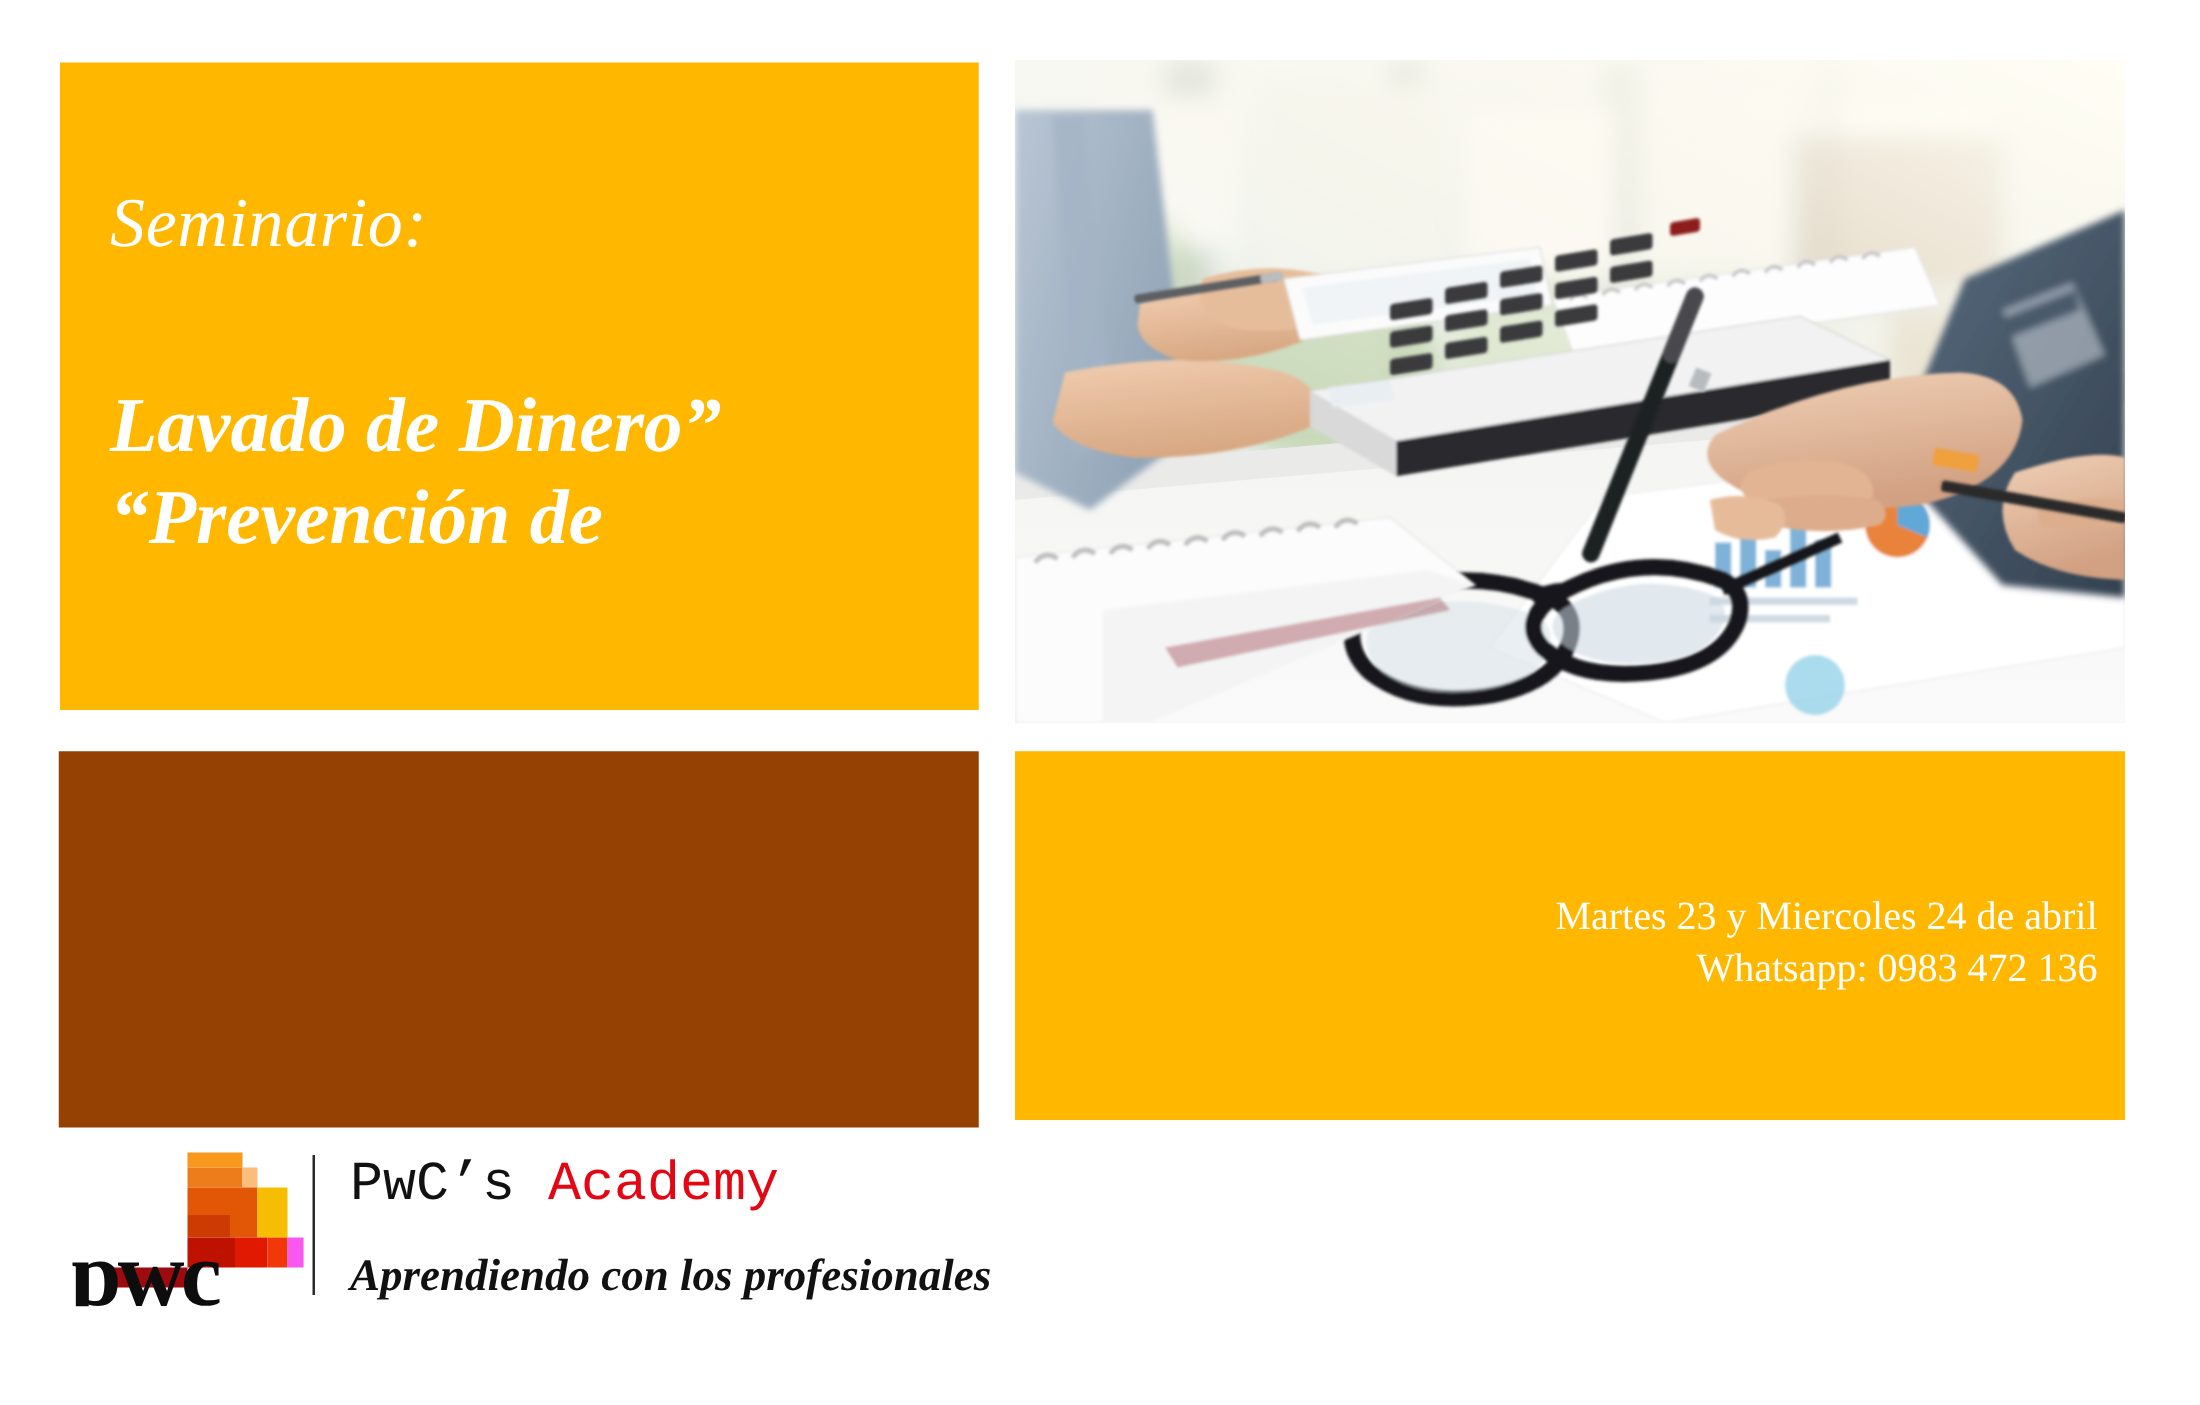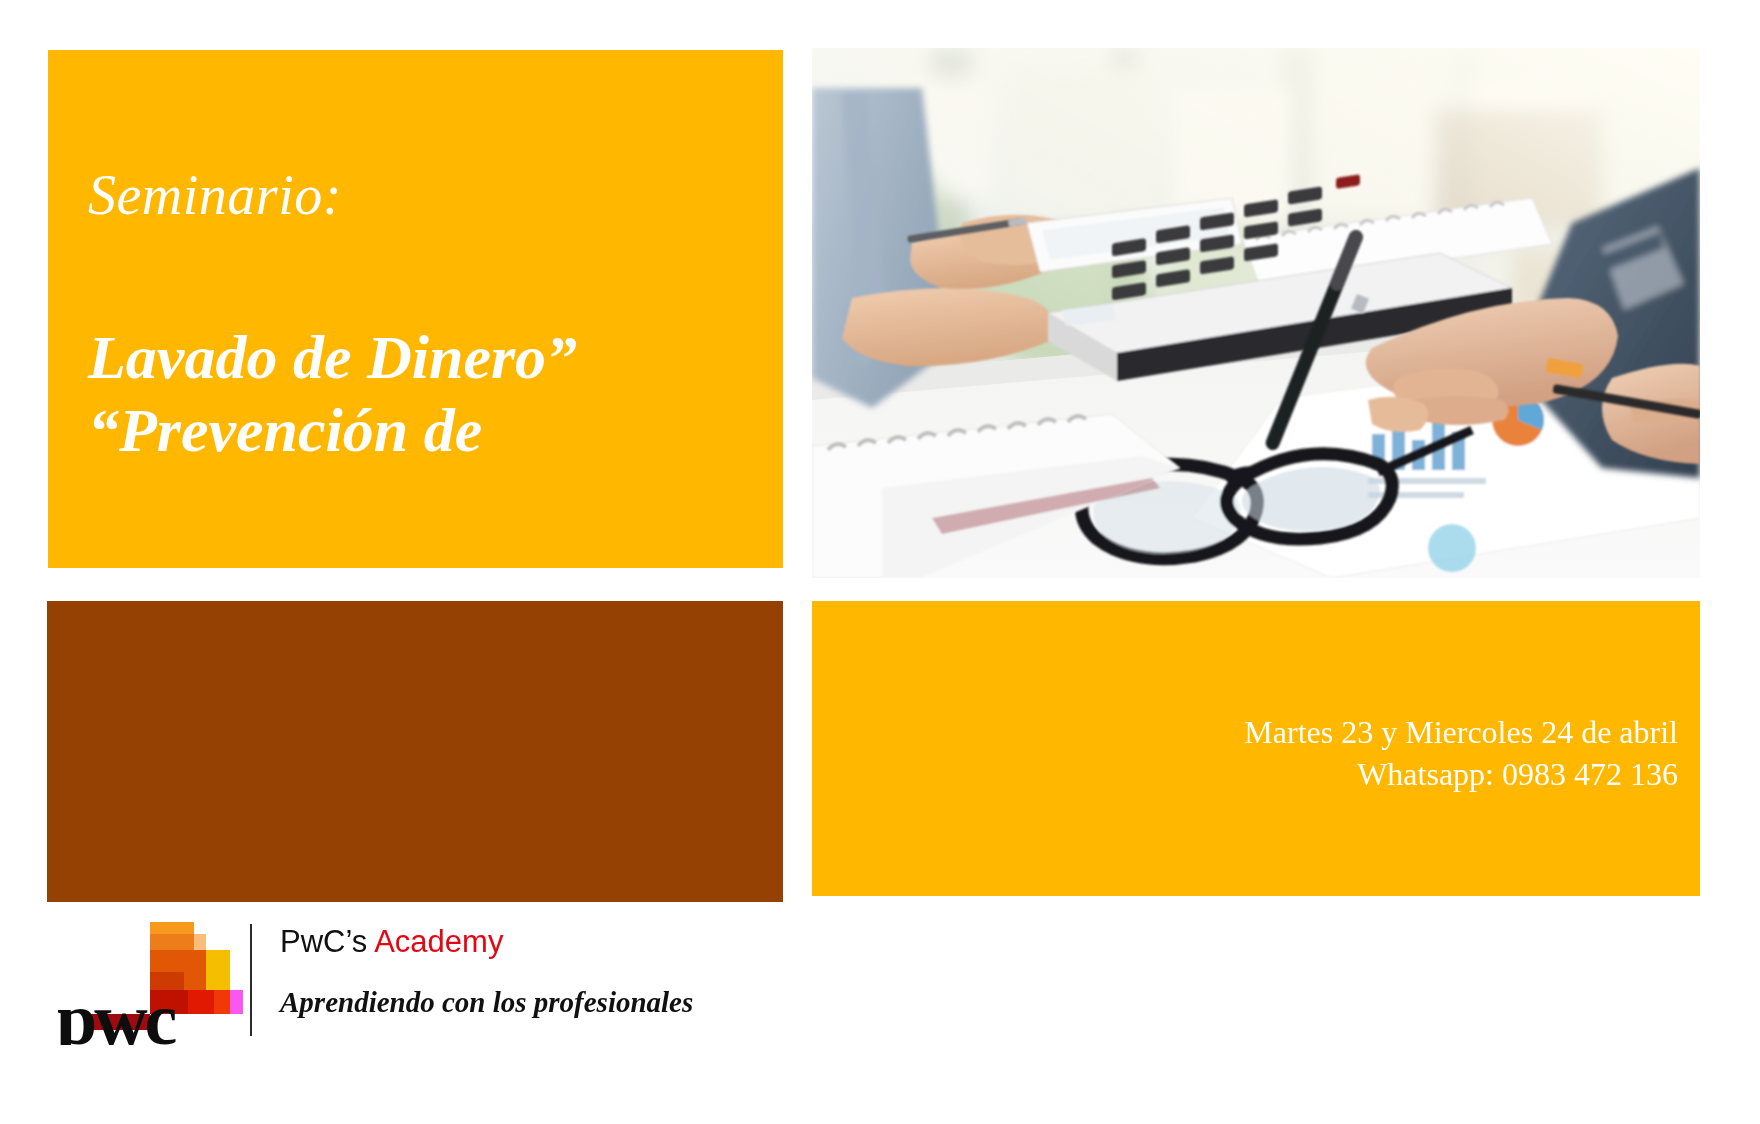--- a/index.html
+++ b/index.html
@@ -31,21 +31,21 @@
     top: 100px;
     right: 24px;
   }
   .seminario {
     color: #ffffff;
     font-family: "Liberation Serif", serif;
     font-style: italic;
     font-size: 56px;
     line-height: 1.05;
     letter-spacing: 0.5px;
-    margin: 16px 0 96px 0;
+    margin: 0 0 96px 0;
     white-space: nowrap;
   }
   .course-title {
     color: #ffffff;
     font-family: "Liberation Serif", serif;
     font-style: italic;
     font-weight: bold;
     font-size: 62px;
     line-height: 1.18;
     margin: 0;
@@ -119,34 +119,34 @@
     width: 2px;
     height: 112px;
     background: #2b2b2b;
   }
   .lockup-text {
     position: absolute;
     left: 222px;
     top: 0px;
   }
   .academy-line {
-    font-family: Liberation Sans, sans-serif;
-    font-size: 31px;
+    font-family: Liberation Mono, monospace;
+    font-size: 44px;
     font-weight: normal;
     color: #111111;
     white-space: nowrap;
     line-height: 1;
     margin-top: 6px;
   }
   .academy-line .academy-word { color: #E30613; }
   .tagline {
     font-family: "Liberation Serif", serif;
     font-style: italic;
     font-weight: bold;
-    font-size: 29px;
+    font-size: 36px;
     color: #111111;
     white-space: nowrap;
     margin-top: 29px;
   }
 </style>
 </head>
 <body>
 
 <div class="panel-title">
   <div class="title-inner">

